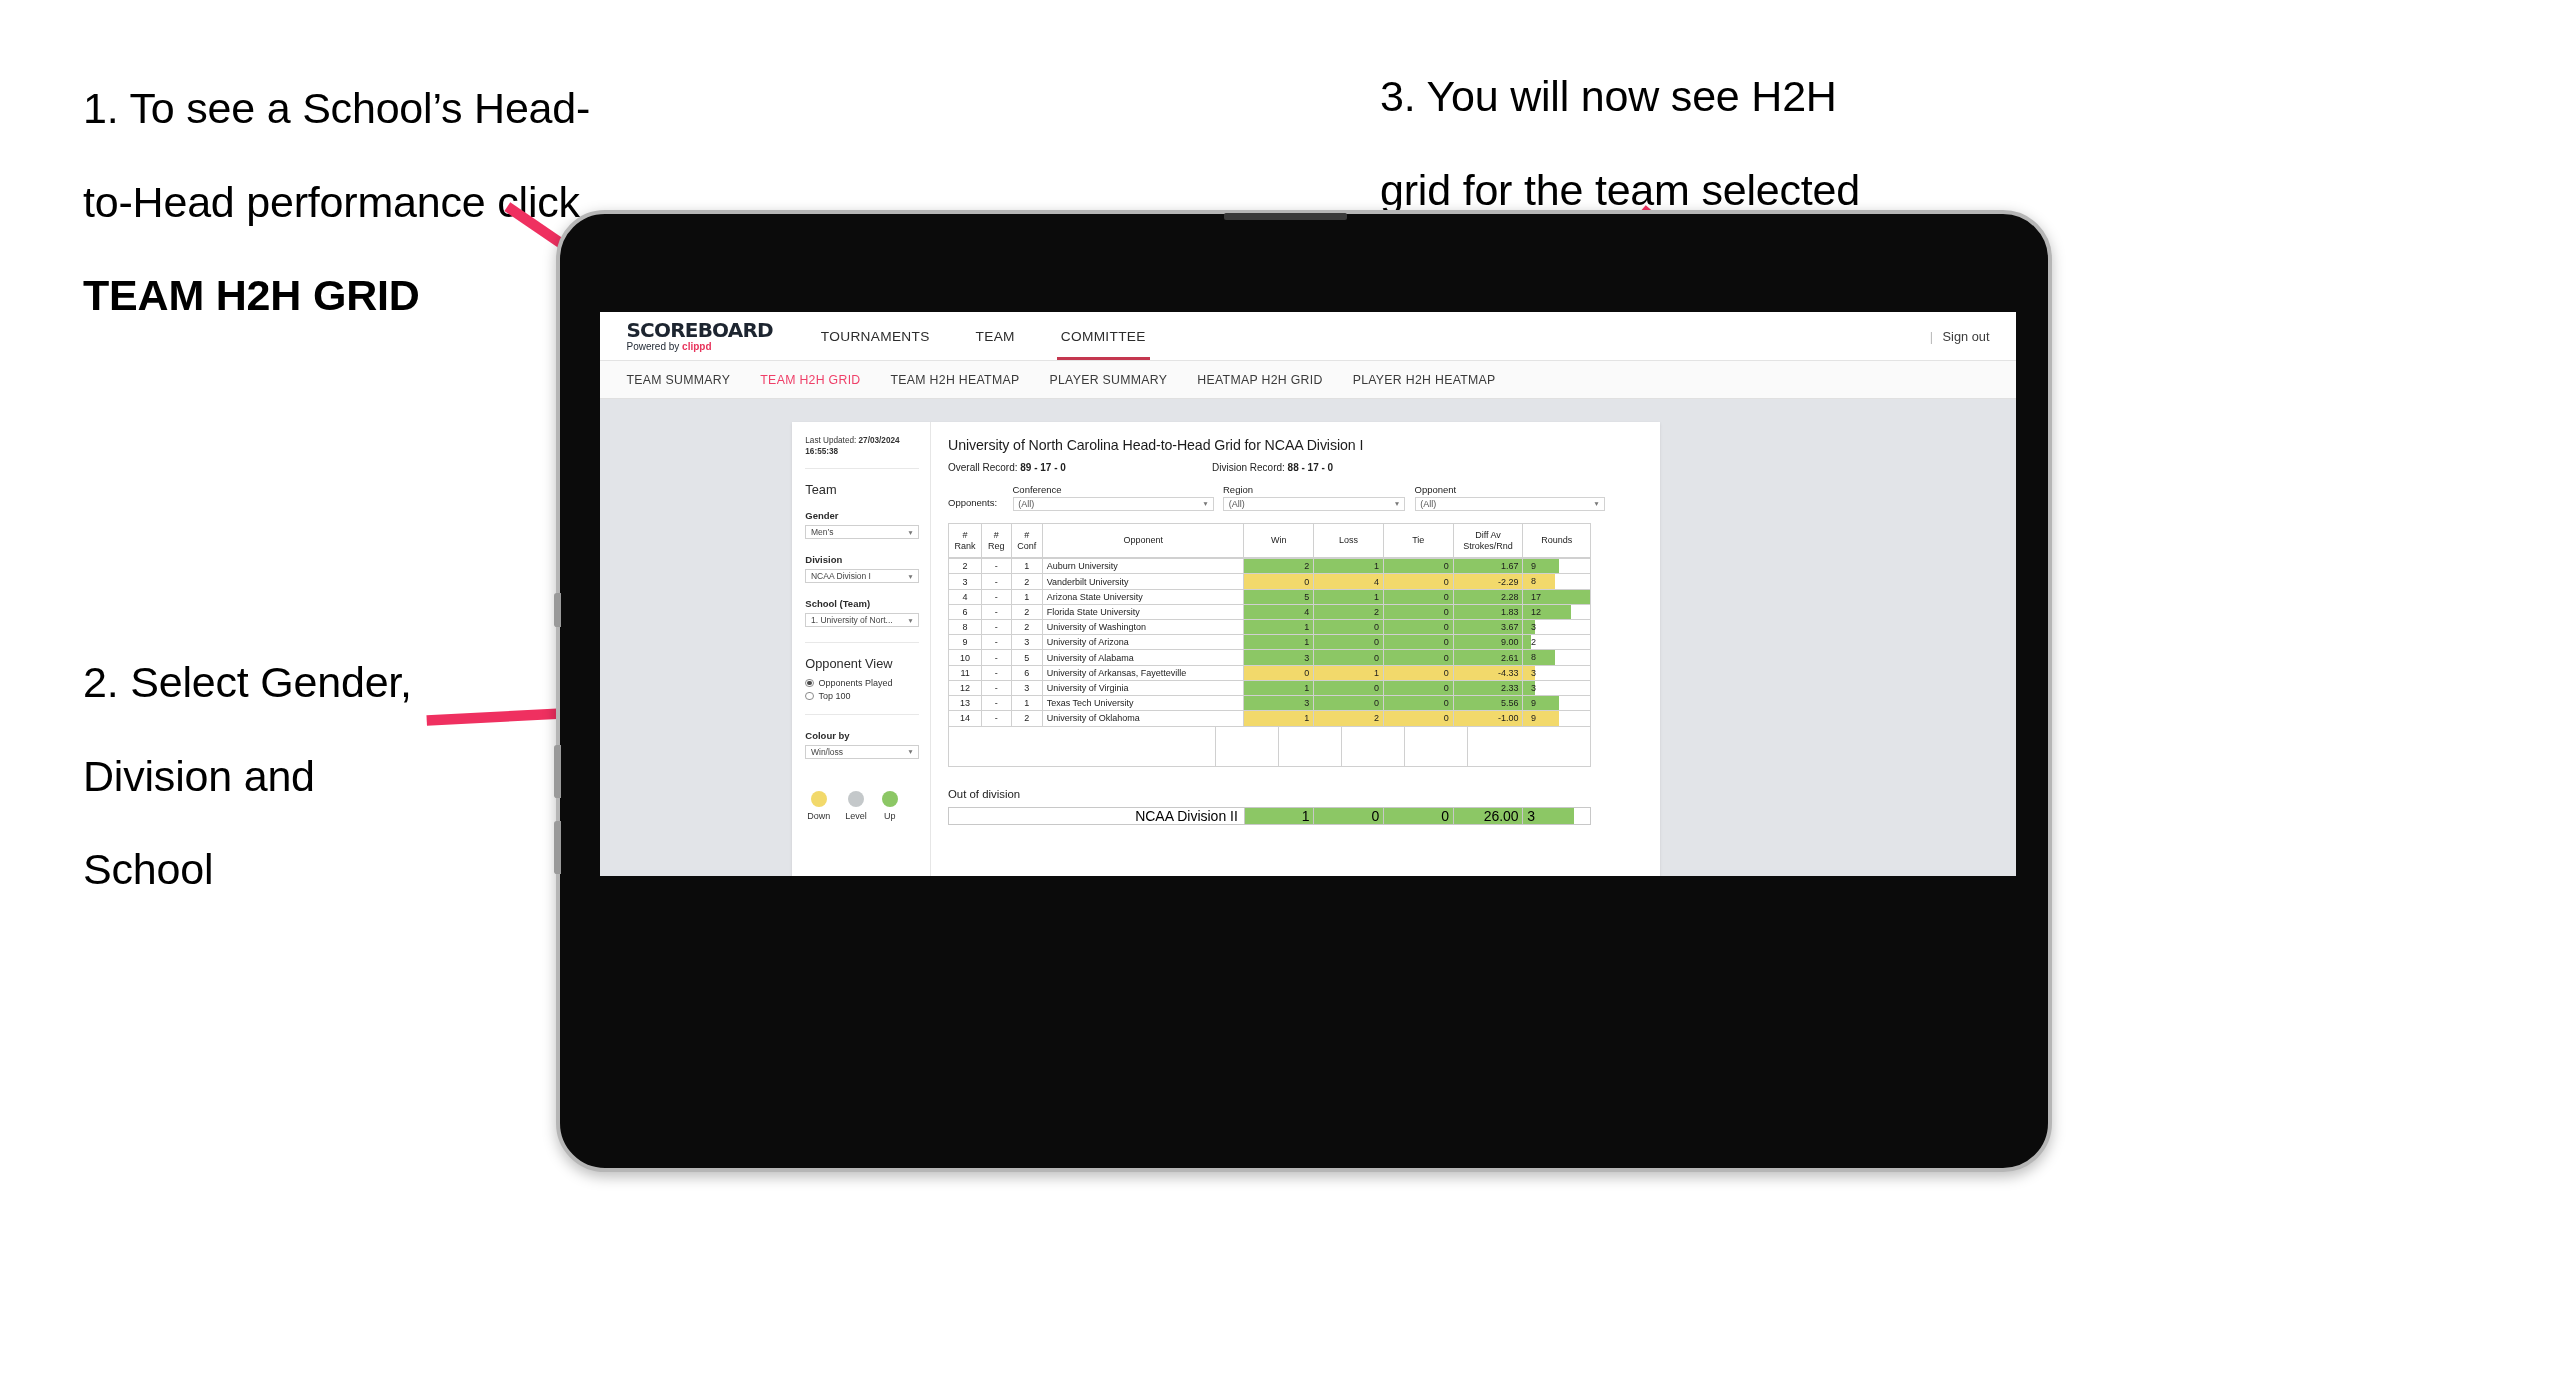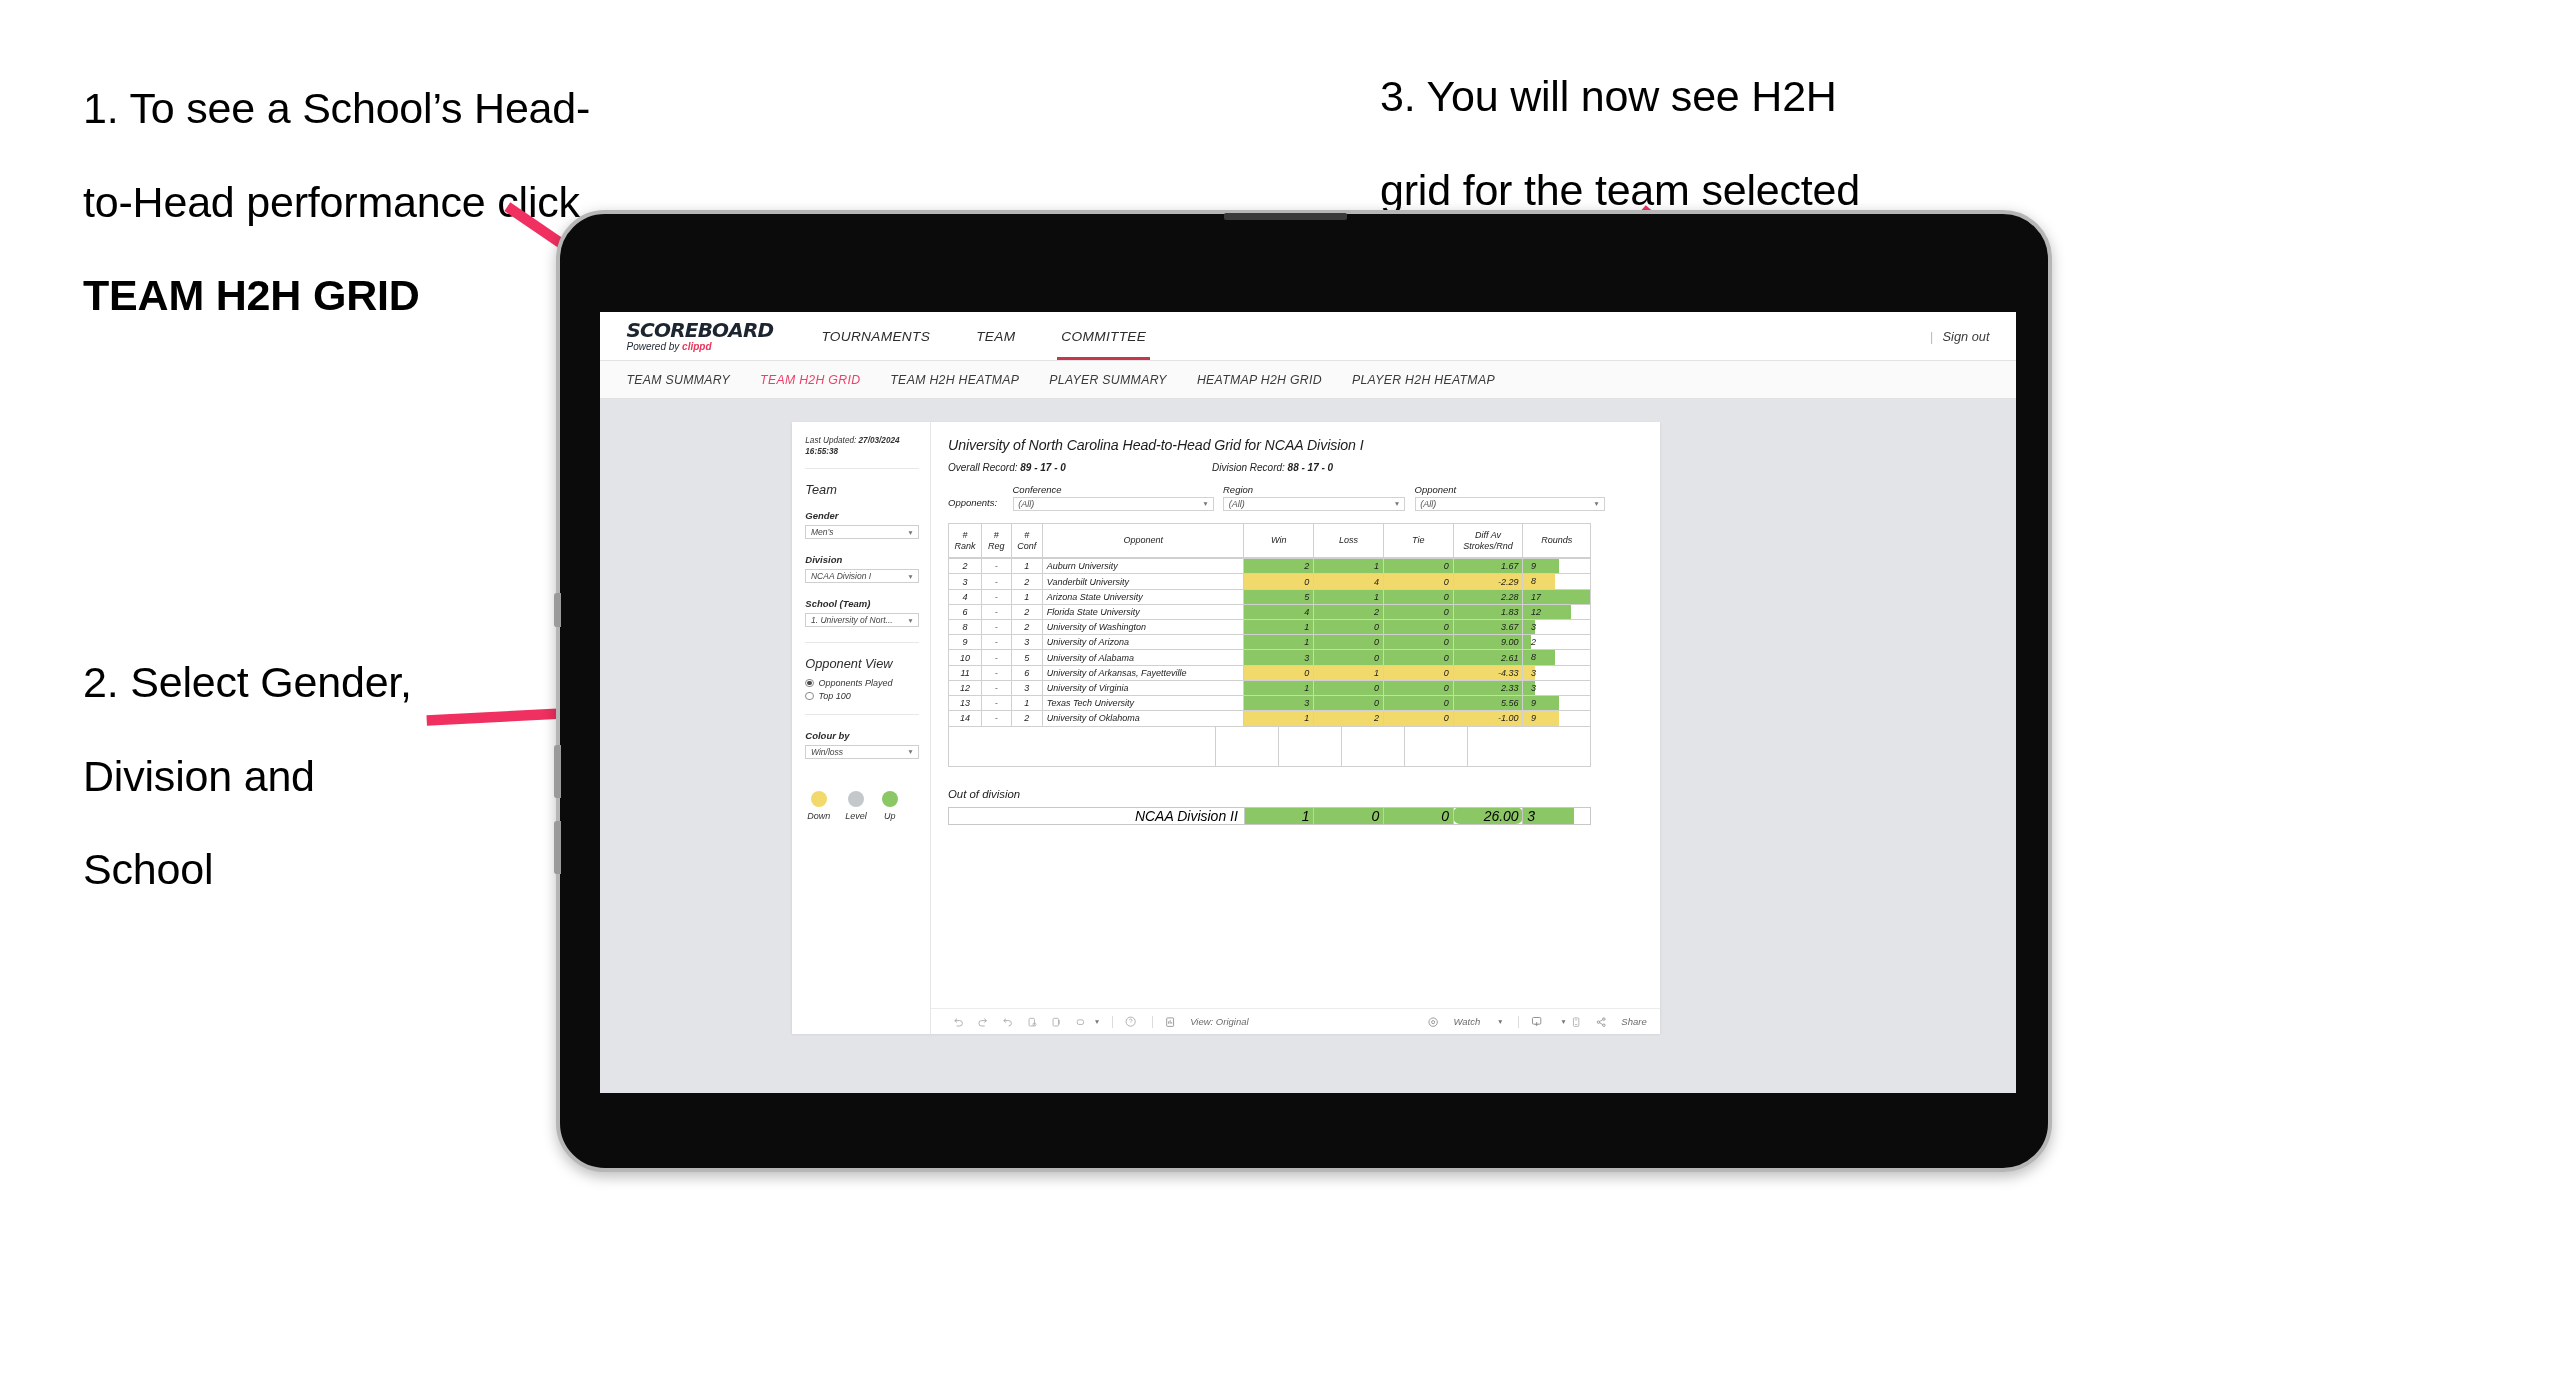--- a/index.html
+++ b/index.html
@@ -41,24 +41,23 @@
   .tbtn { position: absolute; background: #2a2a2a; border-radius: 1.9px; }
   #btn-top { left: 664px; top: -0.9px; width: 123px; height: 6.6px; background:#3a3a3a; }
   #btn-s1 { left: -5.7px; top: 379px; width: 6.6px; height: 34px; background:#9a9a9a; border-radius:2.8px 0 0 2.8px;}
   #btn-s2 { left: -5.7px; top: 531px; width: 6.6px; height: 53px; background:#9a9a9a; border-radius:2.8px 0 0 2.8px;}
   #btn-s3 { left: -5.7px; top: 607px; width: 6.6px; height: 53px; background:#9a9a9a; border-radius:2.8px 0 0 2.8px;}
 
   
   #screen {
     position: absolute;
     left: 40px; top: 98px;
-    width: 1416px; height: 781px;
+    width: 1416px; height: 564px;
     background: #4d7c0f;
     overflow: hidden;
-    font-style: italic;
   }
 
   
   #topnav {
     position: relative;
     height: 49px;
     background: #ffffff;
     border-bottom: 0.9px solid #e3e3e3;
     display: flex; align-items: stretch;
   }
@@ -620,21 +619,21 @@
                     <col style="width:63px">
                       <col style="width:63px">
                       <col style="width:61px">
                   </colgroup>
                   <tbody>
                     <tr>
                       <td style="text-align:right;padding-right:5.7px;">NCAA Division II</td>
                       <td style="text-align:right;background:#8cc765;">1</td>
                       <td style="text-align:right;background:#8cc765;">0</td>
                       <td style="text-align:right;background:#8cc765;">0</td>
-                      <td style="text-align:right;background:#8cc765;border-radius:7px;">26.00</td>
+                      <td style="text-align:right;background:#8cc765;">26.00</td>
                       <td style="padding:0;position:relative;">
                         <span style="position:absolute;left:0;top:0;bottom:0;width:76%;background:#8cc765;"></span>
                         <span style="position:relative;display:block;padding-left:3.8px;line-height:14.2px;">3</span>
                       </td>
                     </tr>
                   </tbody>
                 </table>
               </div>
             </div>
 

